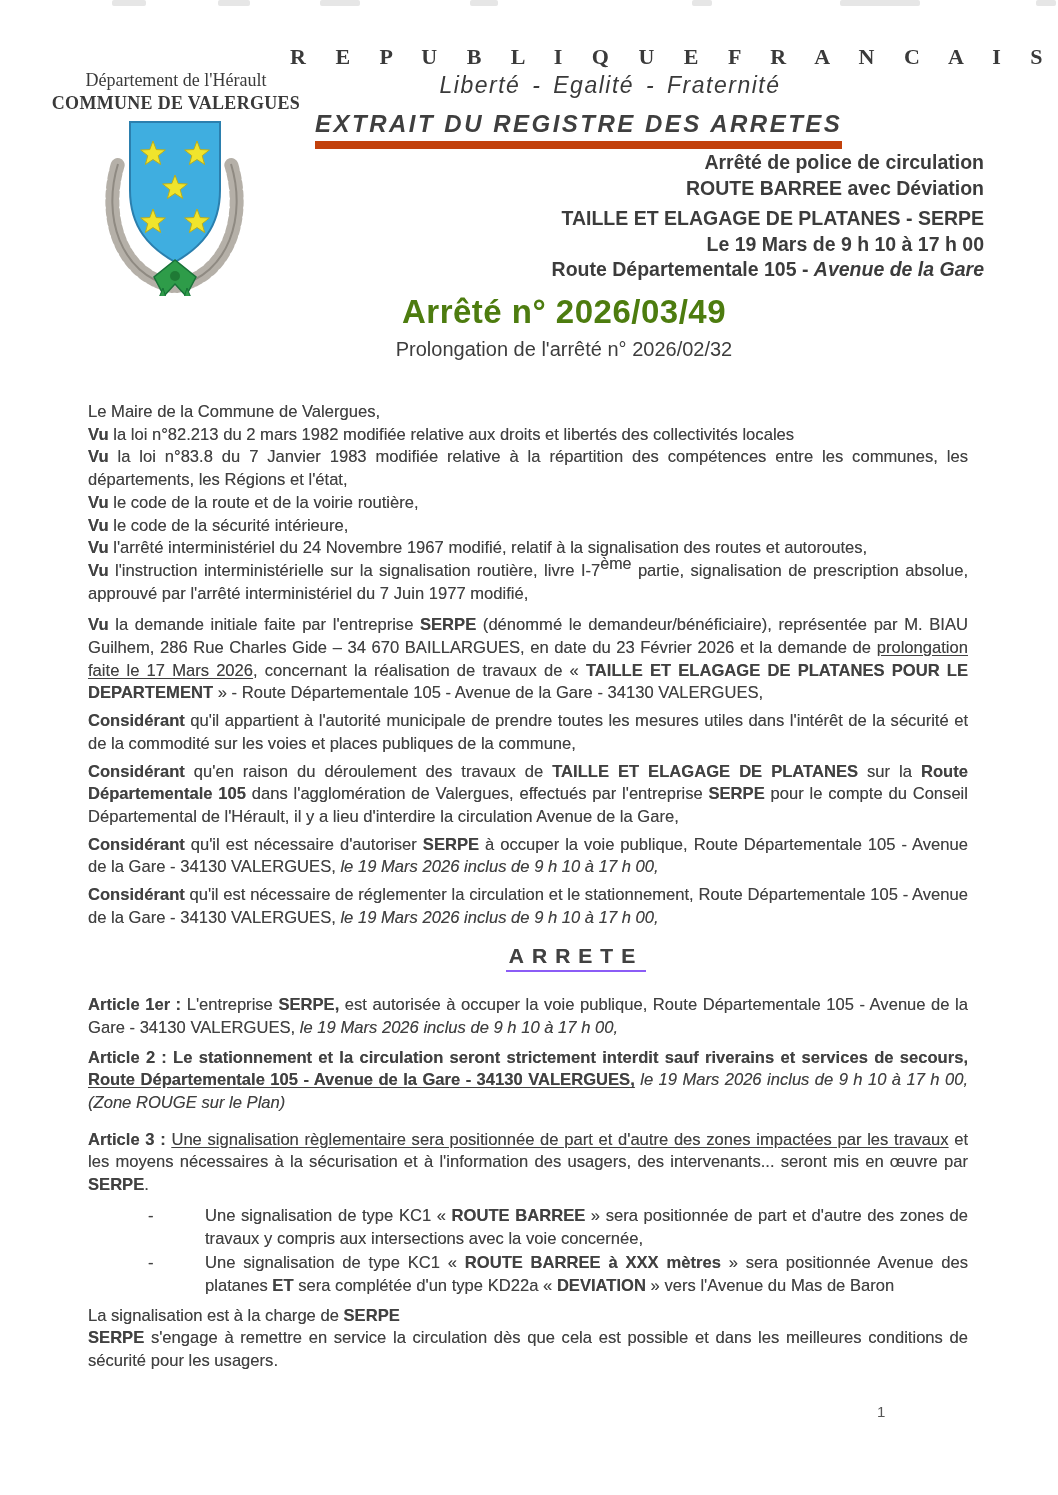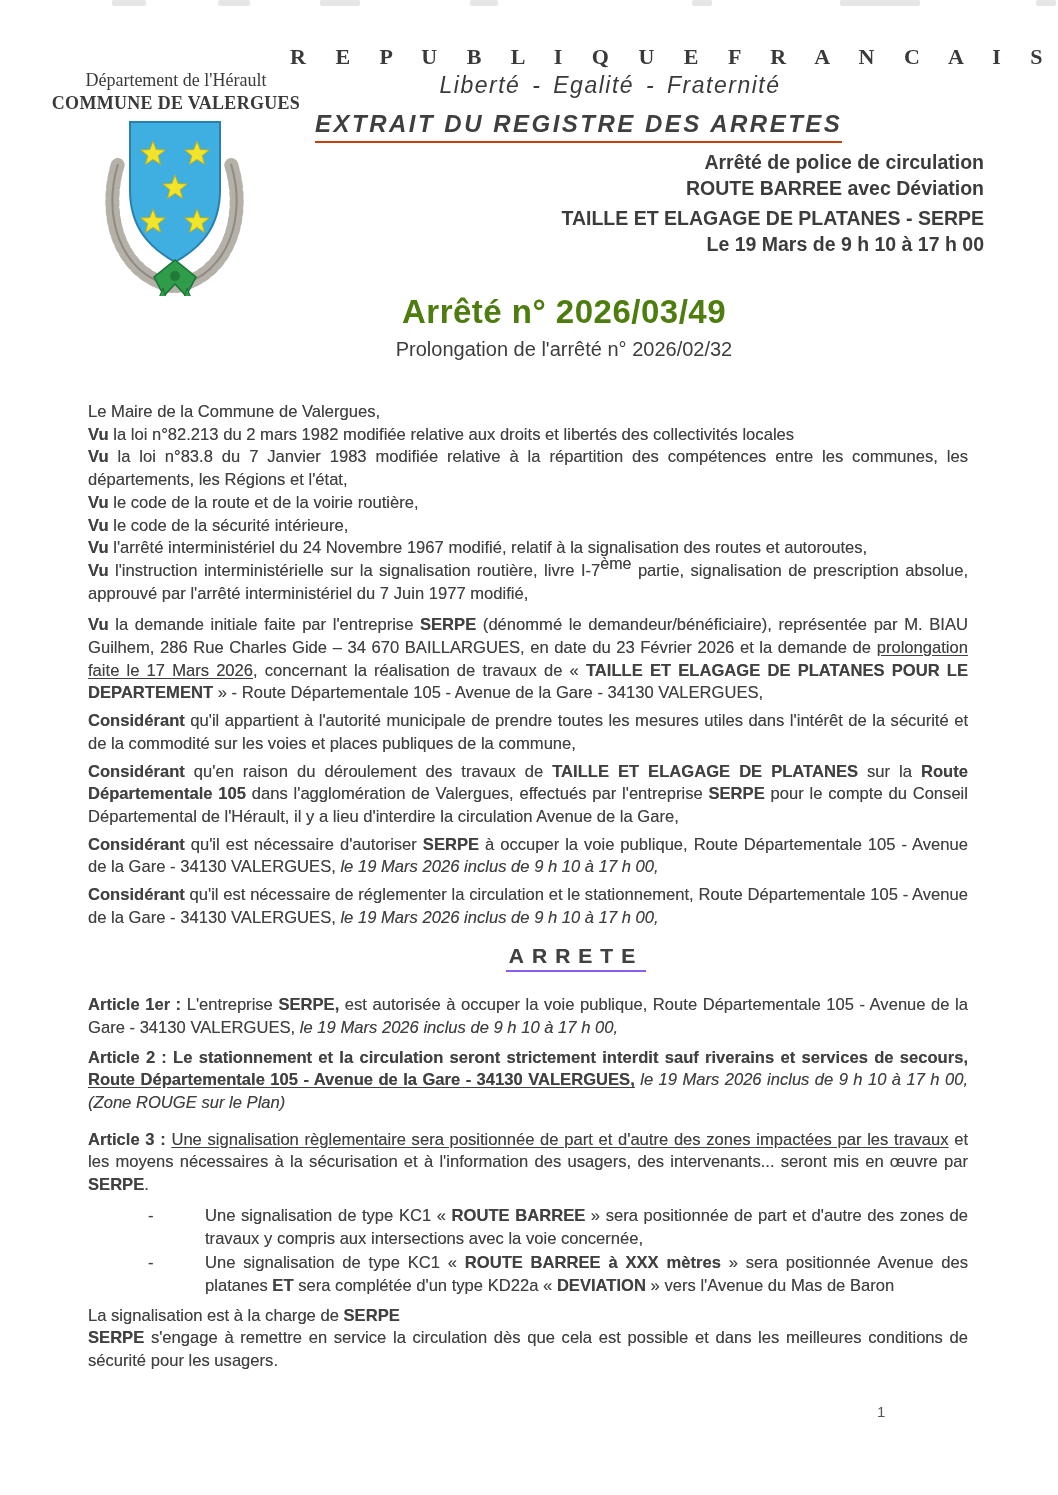--- a/index.html
+++ b/index.html
@@ -21,21 +21,21 @@
   .coat{position:absolute;left:92px;top:116px;width:165px;height:180px;}
   
   .republic{position:absolute;left:290px;top:44px;width:620px;text-align:center;
     font-family:"Liberation Serif","DejaVu Serif",serif;font-weight:bold;
     font-size:22px;letter-spacing:12px;color:#3a3a3a;white-space:nowrap;}
   .motto{position:absolute;left:300px;top:72px;width:620px;text-align:center;
     font-family:Liberation Sans, sans-serif;font-style:italic;
     font-size:23px;letter-spacing:1.5px;word-spacing:4px;color:#3a3a3a;}
   .extract{position:absolute;left:315px;top:110px;
     font-size:24px;font-weight:bold;font-style:italic;letter-spacing:2.5px;
-    border-bottom:2px solid #c2410c;padding-bottom:3px;color:#3f3f3f;white-space:nowrap;}
+    border-bottom:8px solid #c2410c;padding-bottom:3px;color:#3f3f3f;white-space:nowrap;}
   
   .subject{position:absolute;right:74px;top:150px;text-align:right;
     font-weight:bold;font-size:19.5px;line-height:25.5px;color:#3c3c3c;white-space:nowrap;}
   .subject div:nth-child(3){margin-top:5px;}
   
   .title-block{position:absolute;left:0;top:293px;width:100%;text-align:center;padding-left:70px;}
   .title-main{font-size:33px;font-weight:bold;color:#4d7c0f;letter-spacing:.5px;}
   .title-sub{font-size:20px;margin-top:7px;color:#3d3d3d;}
   
   .doc-body{position:absolute;left:88px;top:401px;width:880px;
@@ -102,20 +102,21 @@
     <path d="M71,172 l-7,17 11,-4 z" fill="var(--ribbon-green)" stroke="#187238" stroke-width="1"></path>
     <path d="M95,172 l7,17 -11,-4 z" fill="var(--ribbon-green)" stroke="#187238" stroke-width="1"></path>
     <circle cx="83" cy="160" r="5" fill="var(--ribbon-dark)"></circle>
   </svg>
 
   <div class="subject">
       <div><span>Arrêté de police de circulation</span></div>
       <div><span>ROUTE BARREE avec Déviation</span></div>
       <div><span>TAILLE ET ELAGAGE DE PLATANES - SERPE</span></div>
       <div><span>Le 19 Mars de 9 h 10 à 17 h 00</span></div>
+      <div><span>Route Départementale 105 - </span><span class="i">Avenue de la Gare</span></div>
     </div>
 
   <div class="title-block">
     <div class="title-main">Arrêté n° 2026/03/49</div>
     <div class="title-sub">Prolongation de l'arrêté n° 2026/02/32</div>
   </div>
 
   <div class="doc-body">
       <div class="p"><span>Le Maire de la Commune de Valergues,</span></div>
       <div class="p"><span class="b">Vu</span><span> la loi n°82.213 du 2 mars 1982 modifiée relative aux droits et libertés des collectivités locales</span></div>

